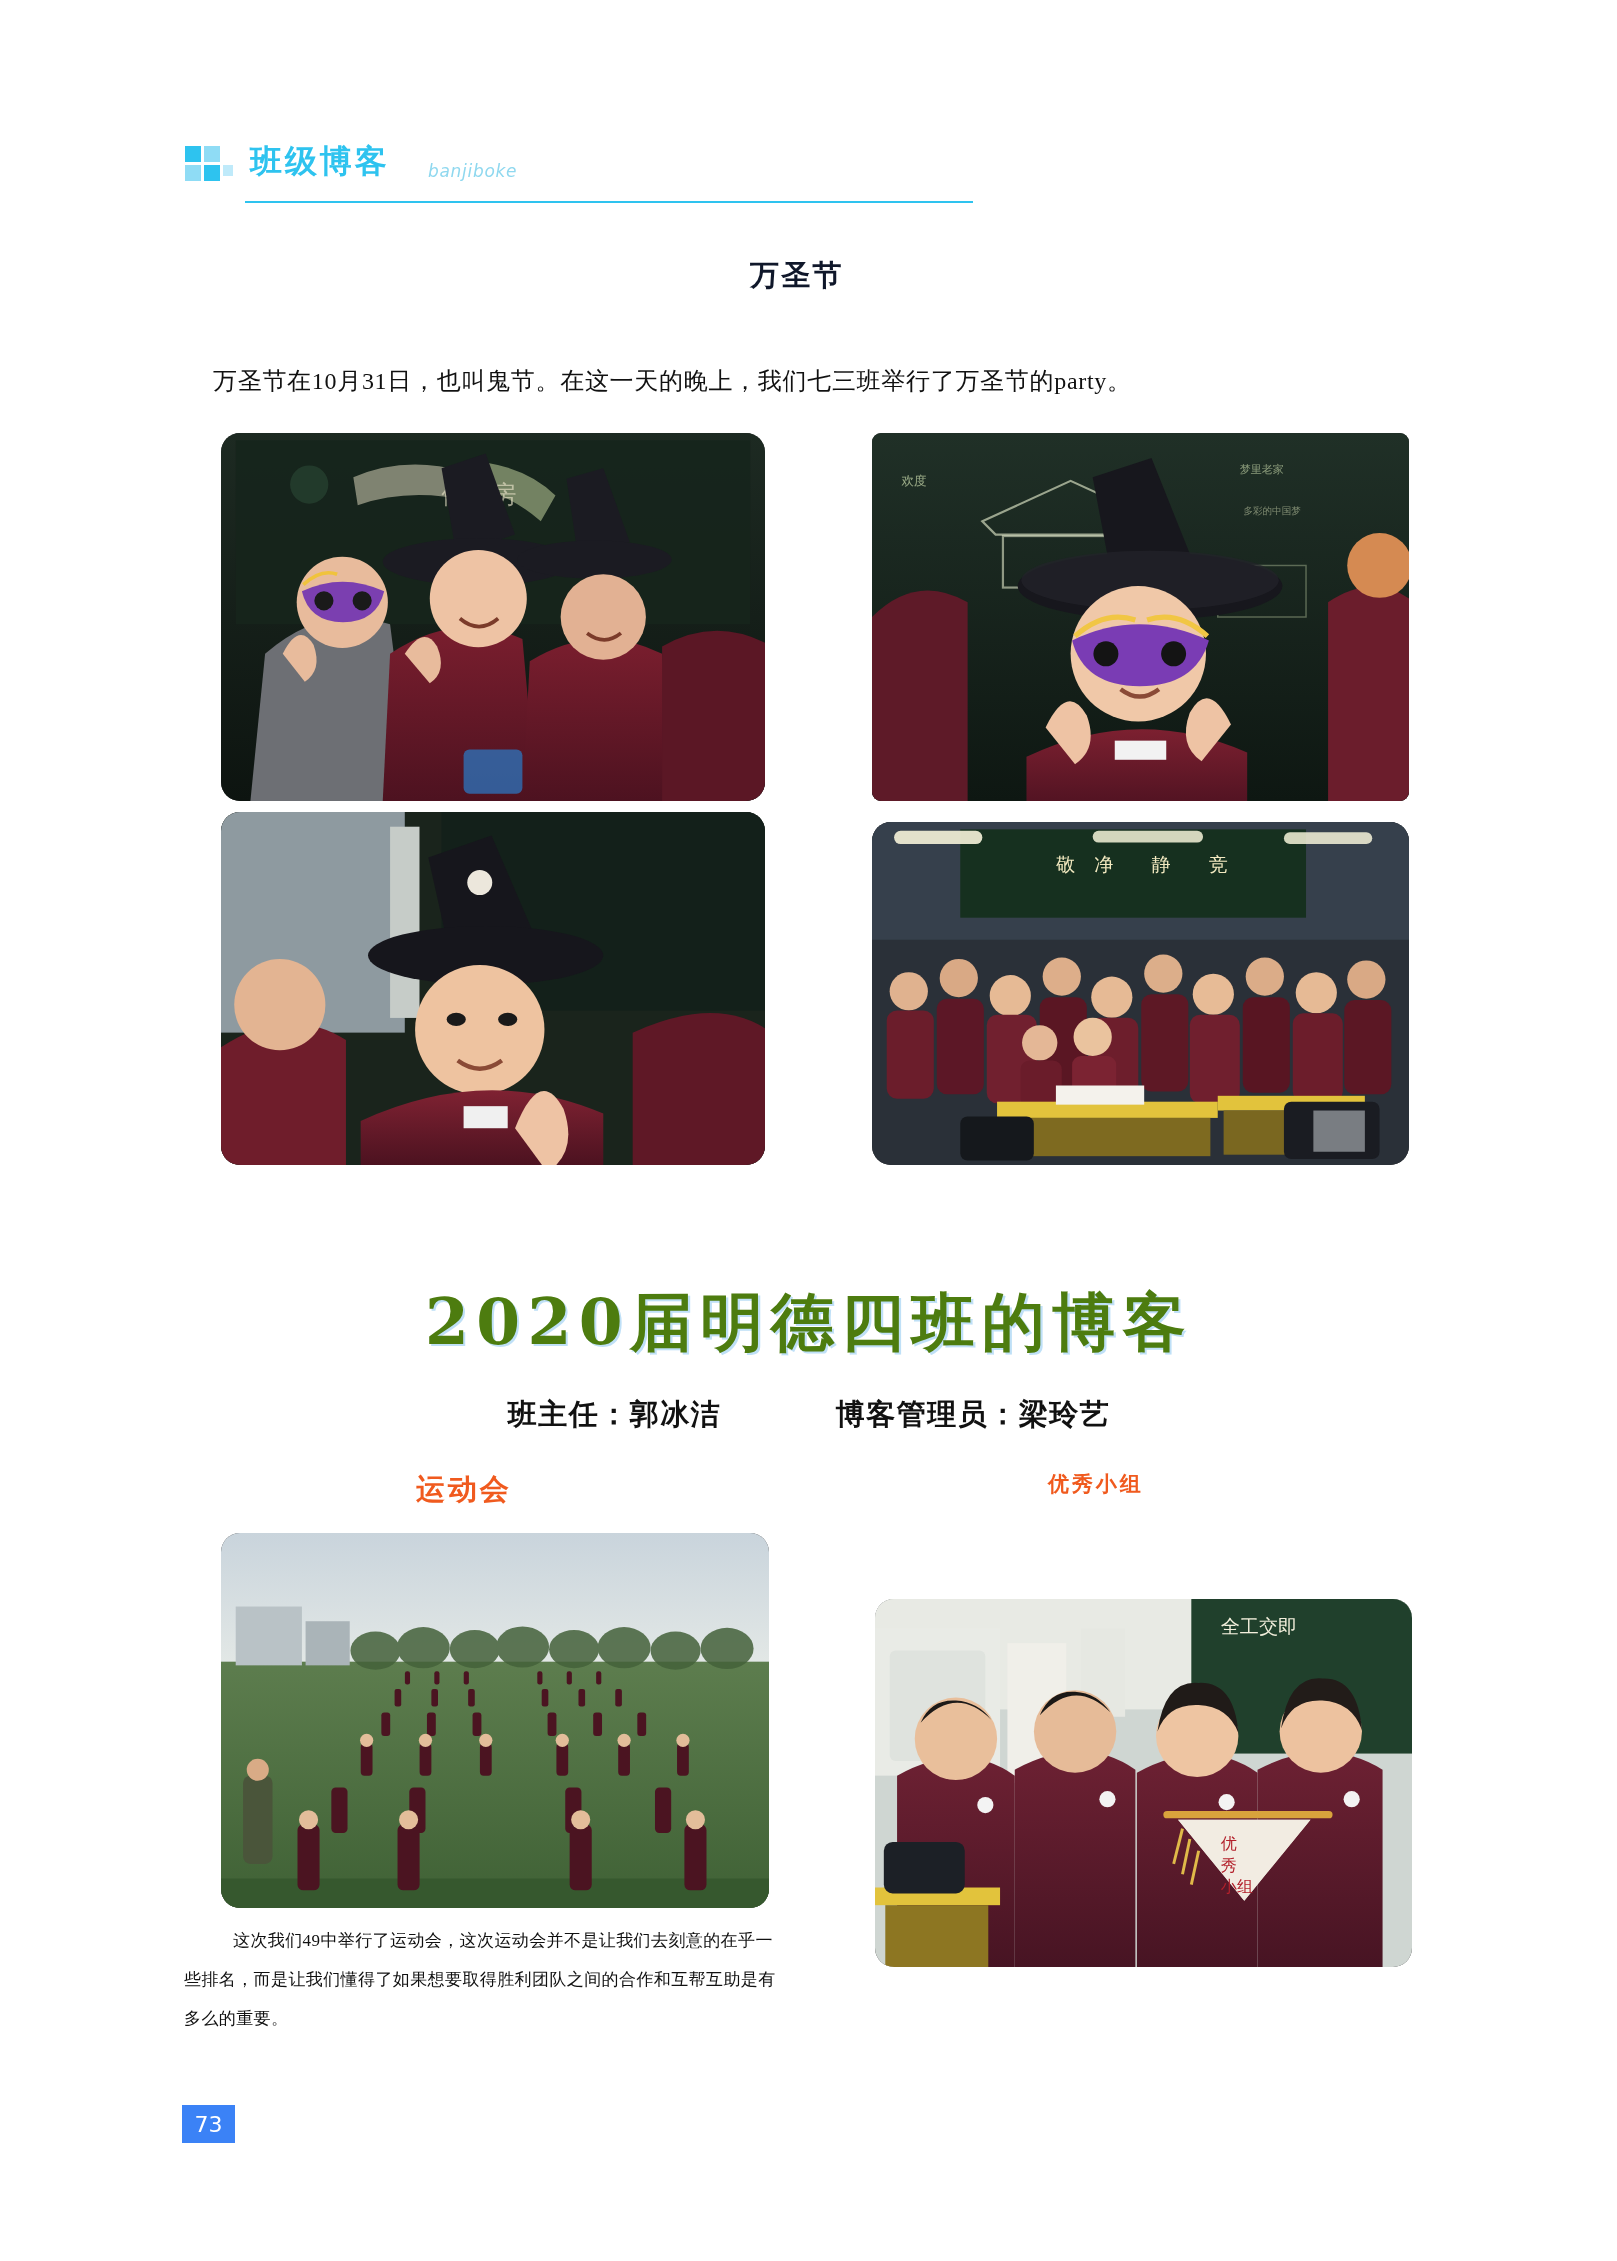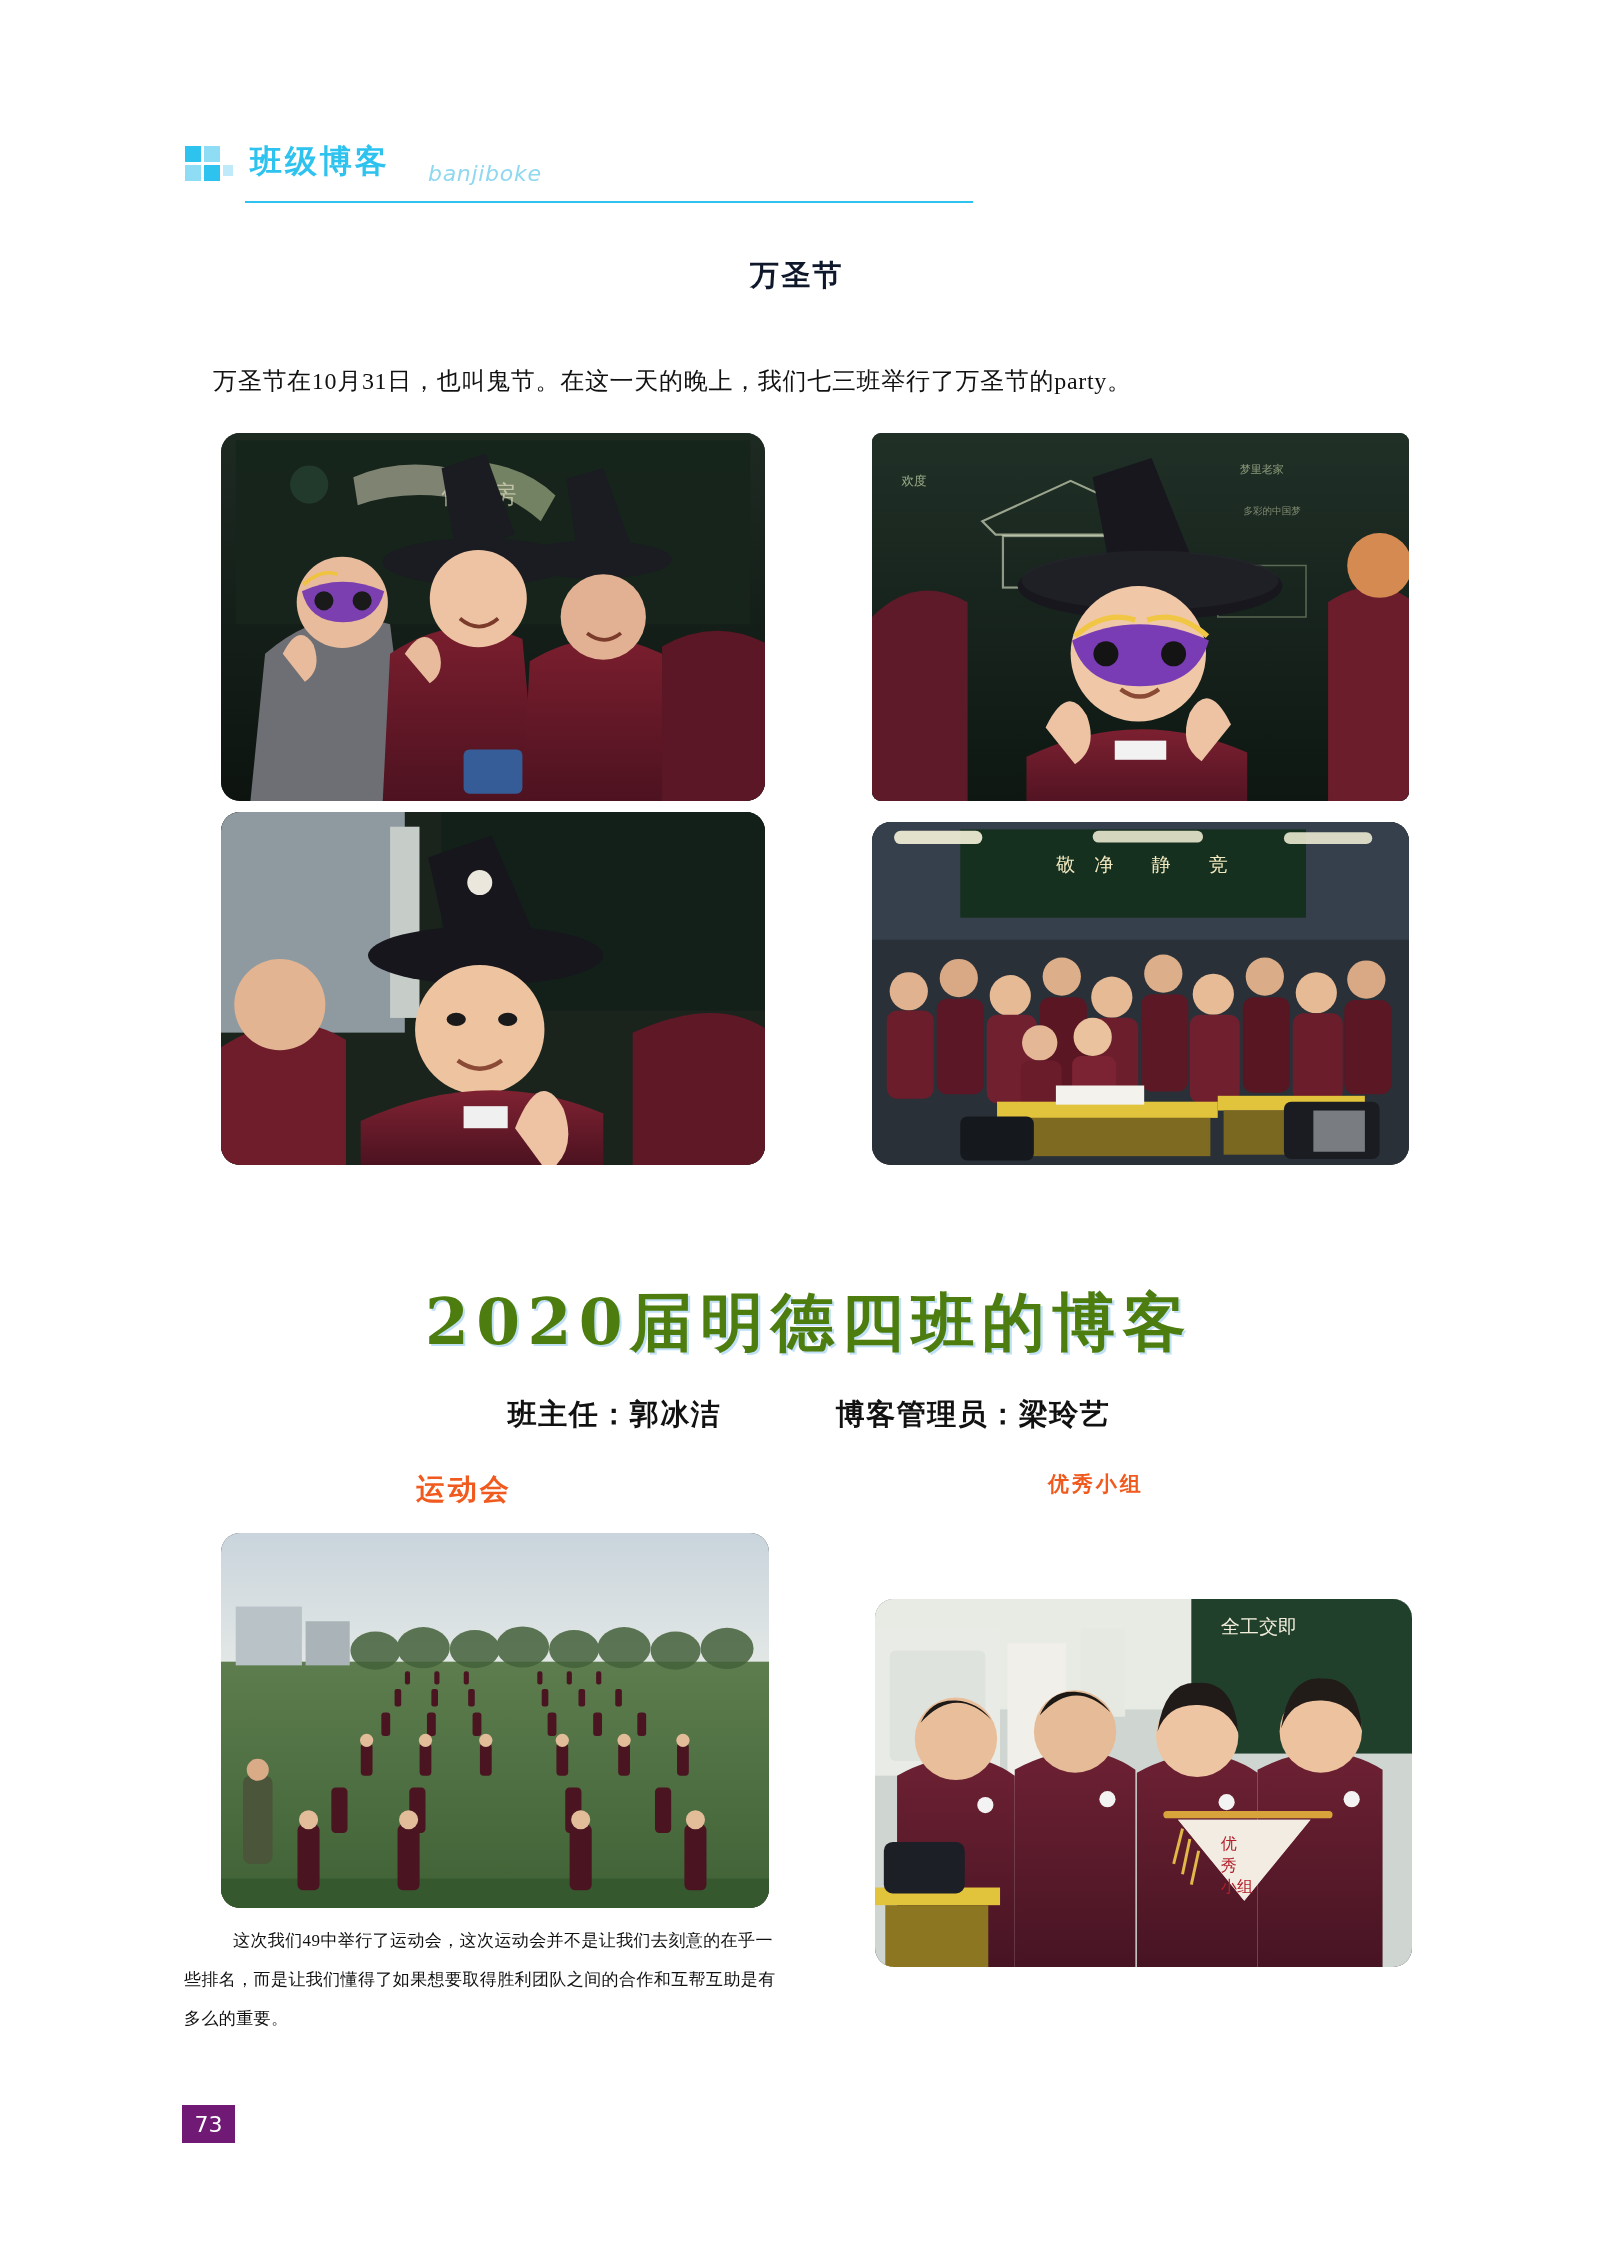--- a/index.html
+++ b/index.html
@@ -50,21 +50,21 @@
     font-size: 32px;
     letter-spacing: 2.9px;
     color: #2ec3ef;
   }
   .header-pinyin {
     position: absolute;
     left: 243px;
     top: 25px;
     font-family: "DejaVu Sans", sans-serif;
     font-style: italic;
-    font-size: 22px;
+    font-size: 17px;
     color: #8fd8ef;
     letter-spacing: 0.7px;
   }
   .header-rule {
     position: absolute;
     left: 60px;
     top: 65px;
     width: 728px;
     height: 2.2px;
     background: #2ec3ef;
@@ -175,21 +175,21 @@
     text-indent: 49px;
   }
 
   
   .page-number {
     position: absolute;
     left: 182px;
     top: 2105px;
     width: 53px;
     height: 38px;
-    background: #701a75;
+    background: #3b82f6;
     color: #ffffff;
     font-family: "DejaVu Sans", sans-serif;
     font-size: 22px;
     display: flex;
     align-items: center;
     justify-content: center;
   }
 
   
   .ph-svg { width: 100%; height: 100%; display: block; }

